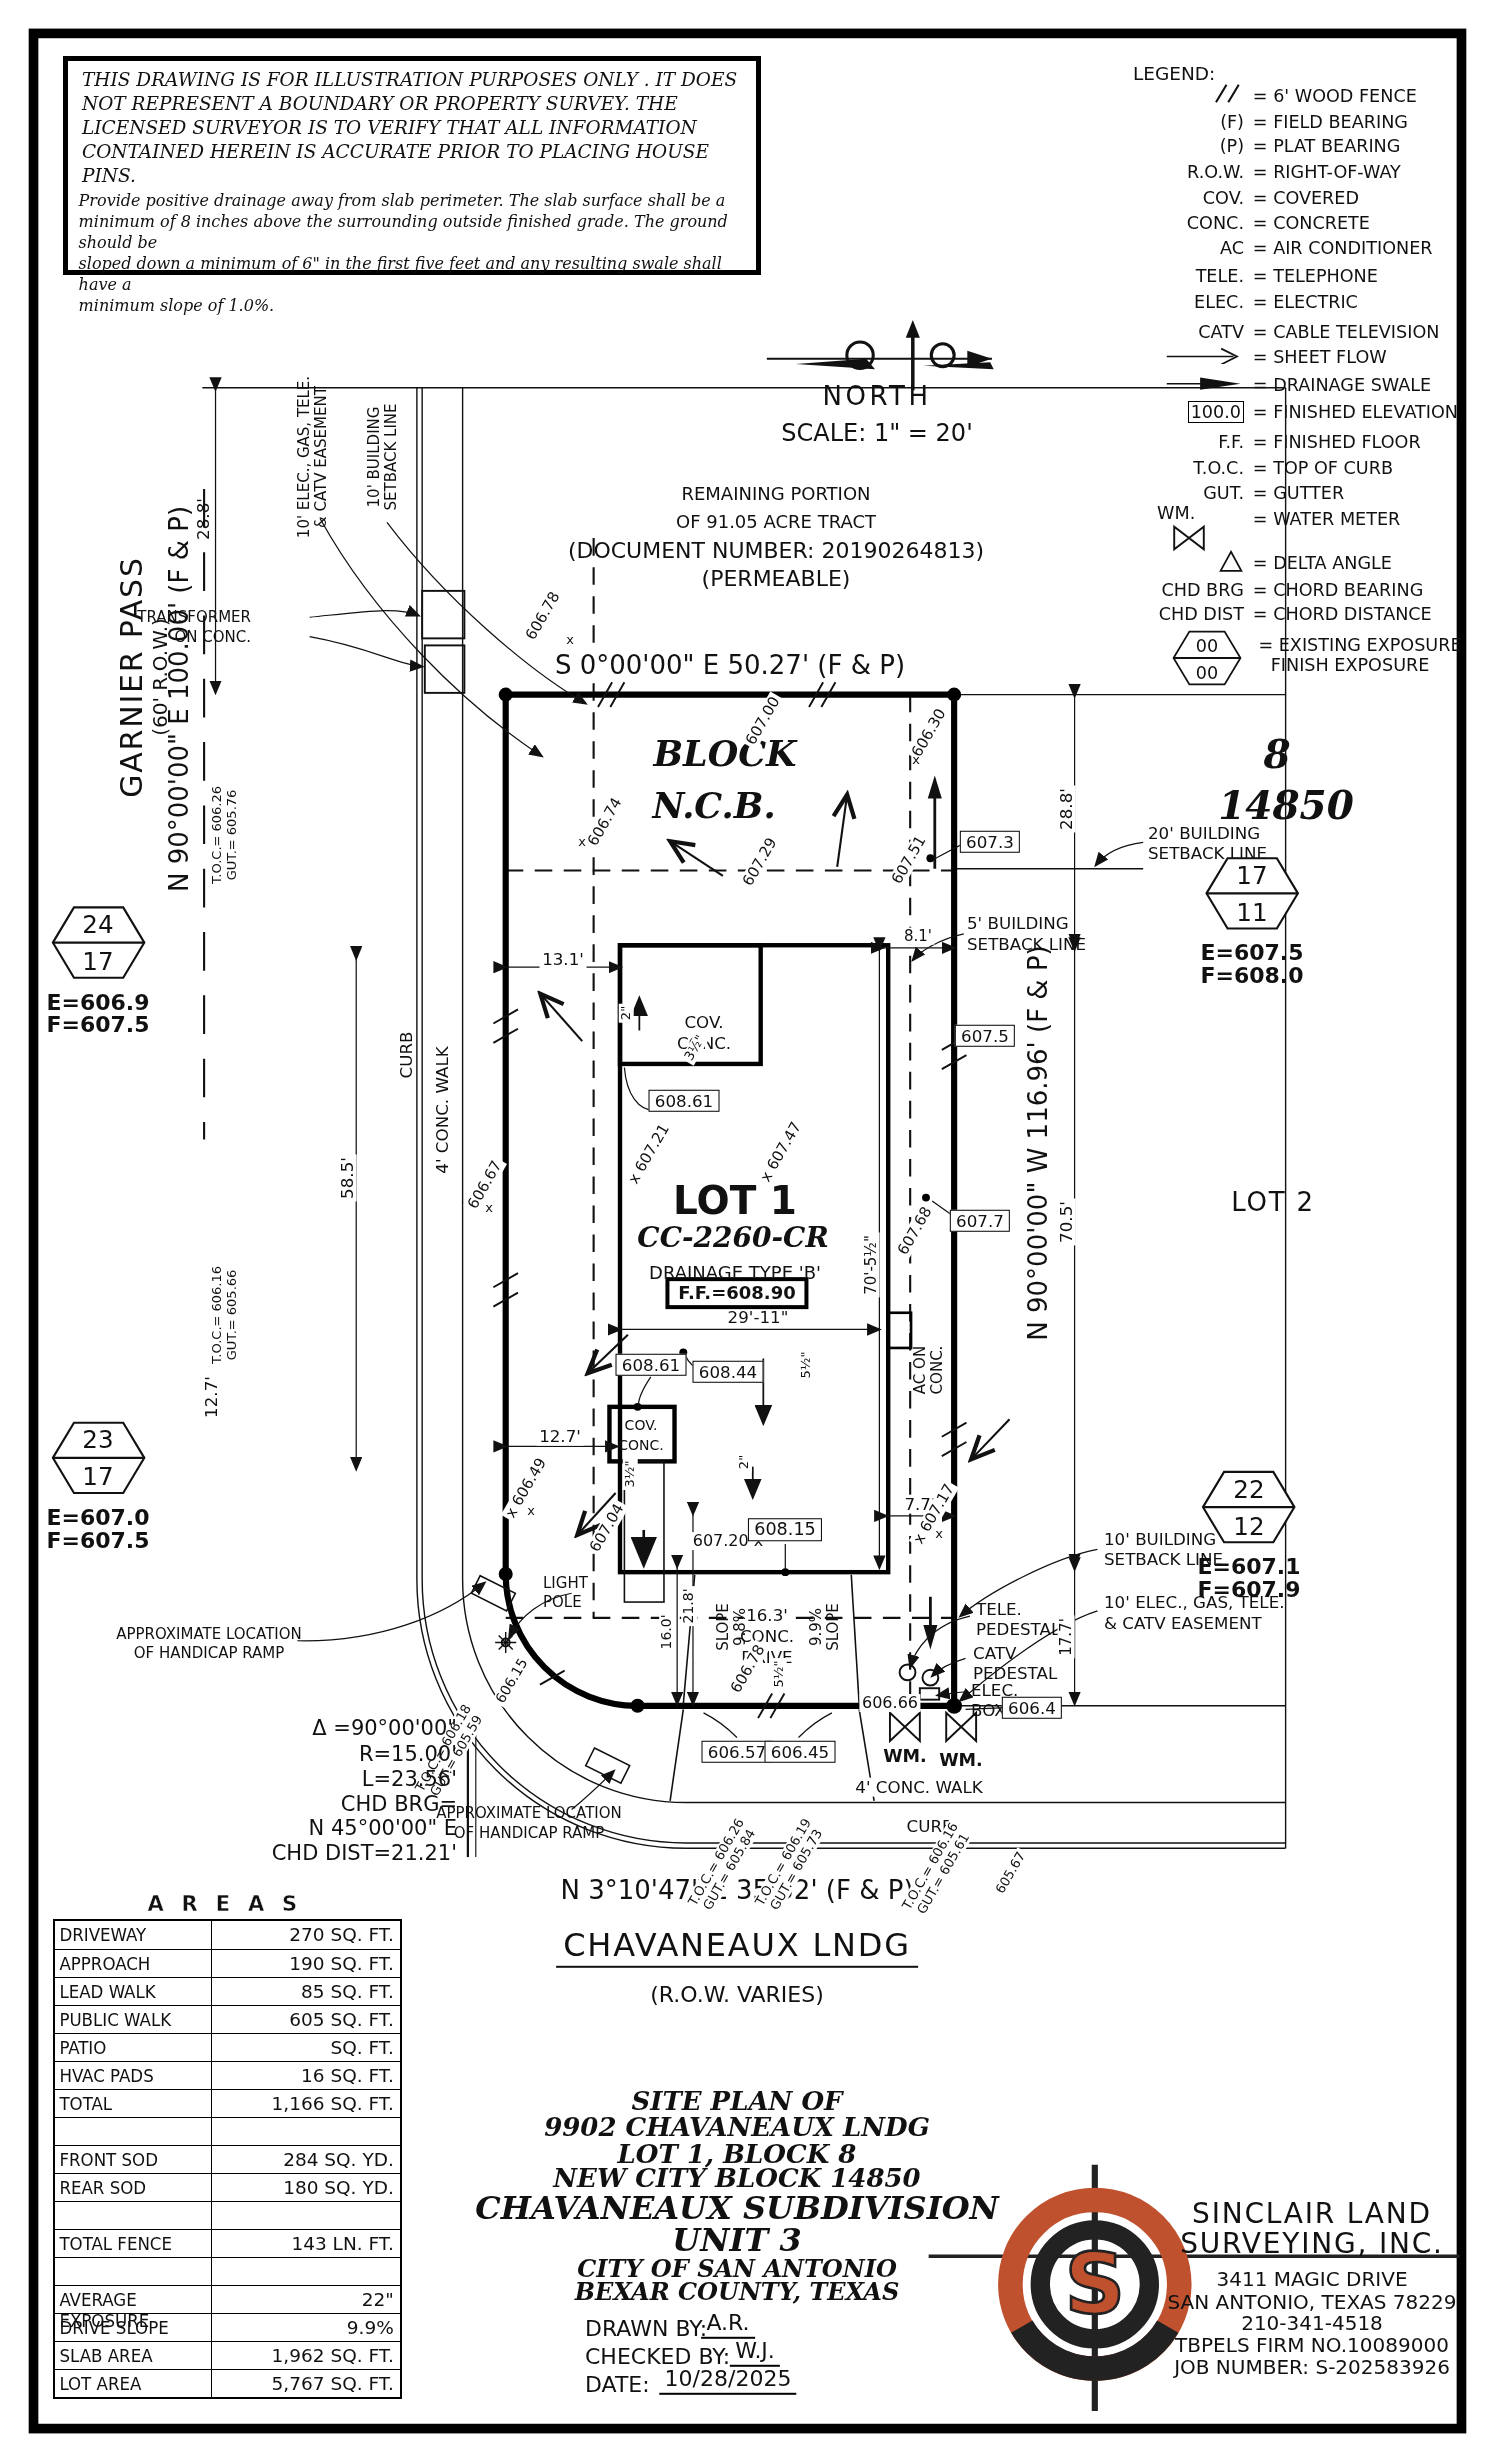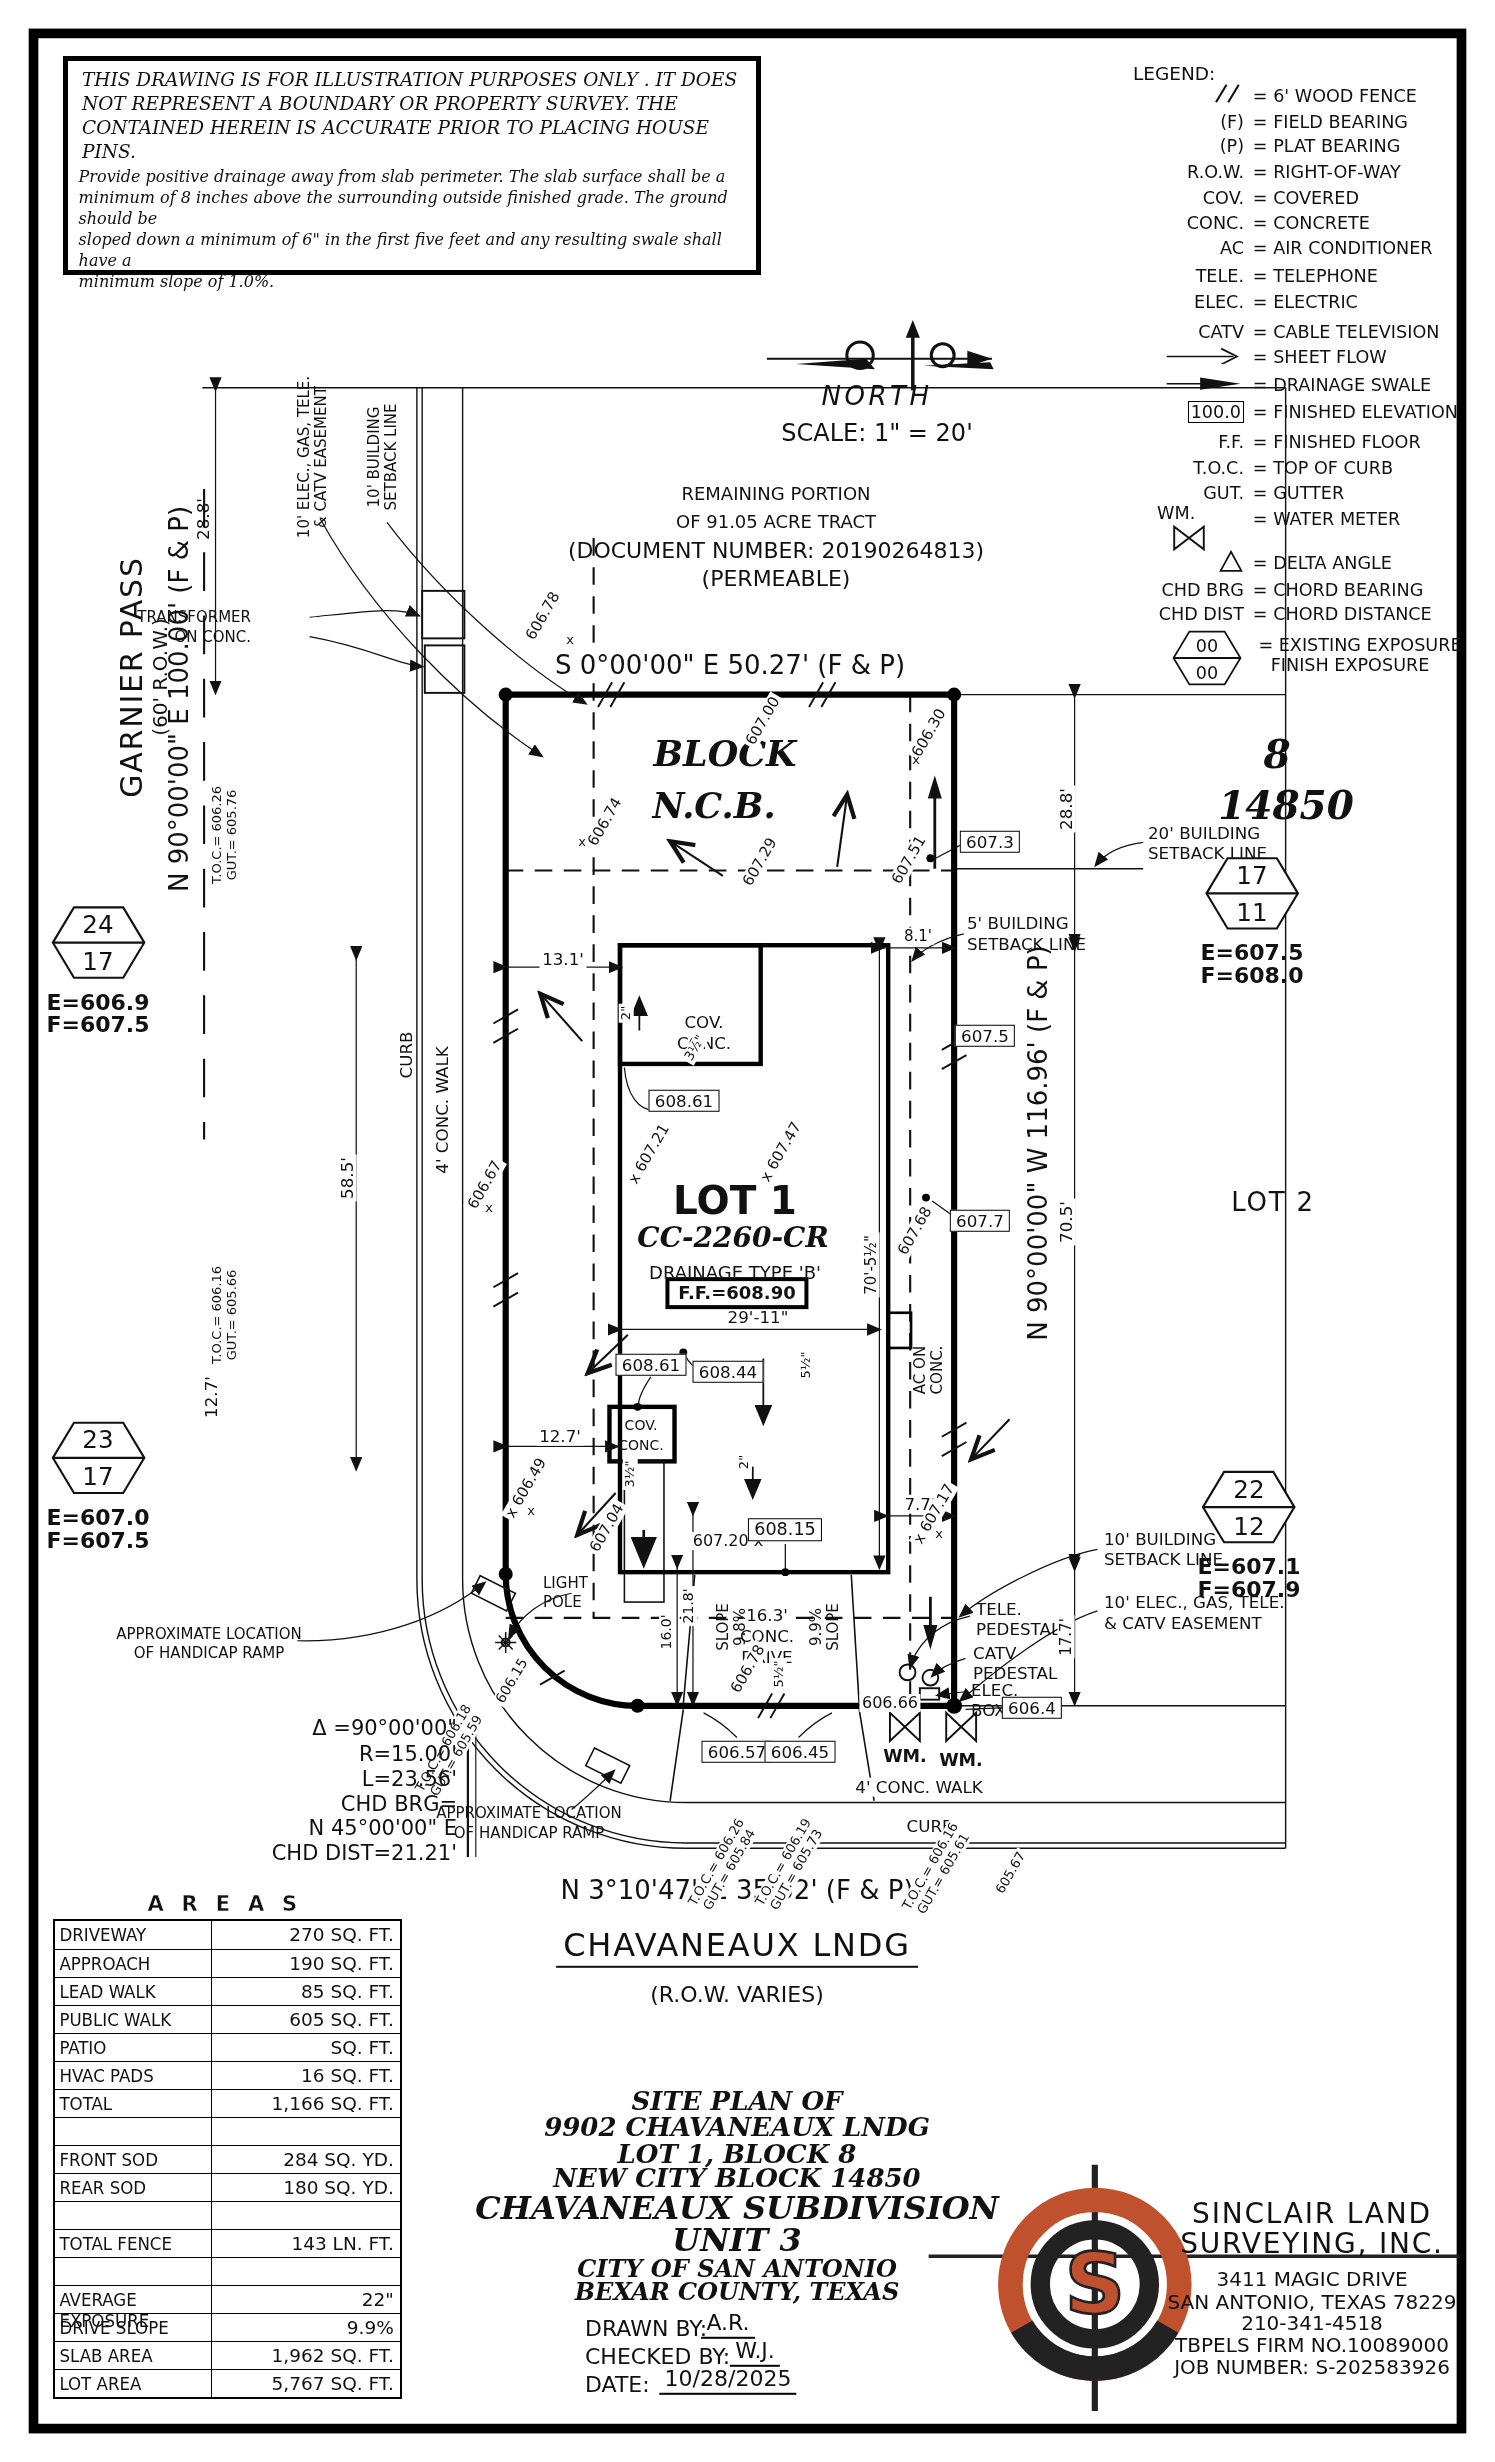--- a/index.html
+++ b/index.html
@@ -9,21 +9,21 @@
   .halo{background:#fff;padding:0 2.6px;}
   .r90{transform:translate(-50%,-50%) rotate(-90deg);}
   .r60{transform:translate(-50%,-50%) rotate(-60deg);}
   .ctr{text-align:center;}
   .rt{text-align:right;}
   .lt{text-align:left;transform:translate(0,-50%);}
   .f15{font-size:13px;}.f16{font-size:14px;}.f17{font-size:15px;}.f18{font-size:16px;}
   .f20{font-size:17.6px;}.f23{font-size:20px;}.f24{font-size:21px;}
   .f25{font-size:22px;}.f27{font-size:24px;}.f28{font-size:18px;}.f30{font-size:26px;}
   .f32{font-size:28px;}.f34{font-size:30px;}.f36{font-size:32px;}.f40{font-size:35px;}.f44{font-size:39px;}
-  .ls2{letter-spacing:1.8px;}.ls4{letter-spacing:3.5px;font-style:italic;}.ls6{letter-spacing:5.3px;}
+  .ls2{letter-spacing:1.8px;}.ls4{letter-spacing:3.5px;}.ls6{letter-spacing:5.3px;}
   .seri{font-family:"DejaVu Serif",serif;font-style:italic;font-weight:bold;}
   .bx{border:1.8px solid #000;background:#fff;padding:0.9px 5.3px;z-index:3;}
   .bxthick{border:4.4px solid #000;background:#fff;padding:1.8px 8.8px;font-weight:bold;z-index:3;}
   .und{border-bottom:2.6px solid #000;padding:0 5.3px 1.8px 5.3px;}
   .b600{font-weight:600;}
   
   #disc{position:absolute;left:63px;top:56px;width:688px;height:209px;border:5.3px solid #000;z-index:2;background:#fff;}
   #disc .caps{font-family:"DejaVu Serif",serif;font-style:italic;font-size:18.5px;line-height:24px;margin:7px 0 0 14px;}
   #disc .notes{font-family:"DejaVu Serif",serif;font-style:italic;font-size:16px;line-height:21px;margin:1.8px 0 0 10.6px;}
   
@@ -239,20 +239,21 @@
     <path d="M1162,2646 A96,96 0 0 0 1328,2646" stroke="#222" stroke-width="28" fill="none"></path>
     <circle cx="1245" cy="2598" r="62" stroke="#222" stroke-width="22" fill="none"></circle>
     <text x="1245" y="2630" font-size="96" font-weight="bold" font-family="DejaVu Sans, sans-serif" text-anchor="middle" fill="#c0512e" stroke="#222" stroke-width="3">S</text>
   </g>
 </svg>
 
 <div id="disc">
   <div class="caps">
     <div>THIS DRAWING IS FOR ILLUSTRATION PURPOSES ONLY . IT DOES</div>
     <div>NOT REPRESENT A BOUNDARY OR PROPERTY SURVEY. THE</div>
+    <div>LICENSED SURVEYOR IS TO VERIFY THAT ALL INFORMATION</div>
     <div>CONTAINED HEREIN IS ACCURATE PRIOR TO PLACING HOUSE PINS.</div>
   </div>
   <div class="notes">
     <div>Provide positive drainage away from slab perimeter. The slab surface shall be a</div>
     <div>minimum of 8 inches above the surrounding outside finished grade. The ground should be</div>
     <div>sloped down a minimum of 6" in the first five feet and any resulting swale shall have a</div>
     <div>minimum slope of 1.0%.</div>
   </div>
 </div>
 

